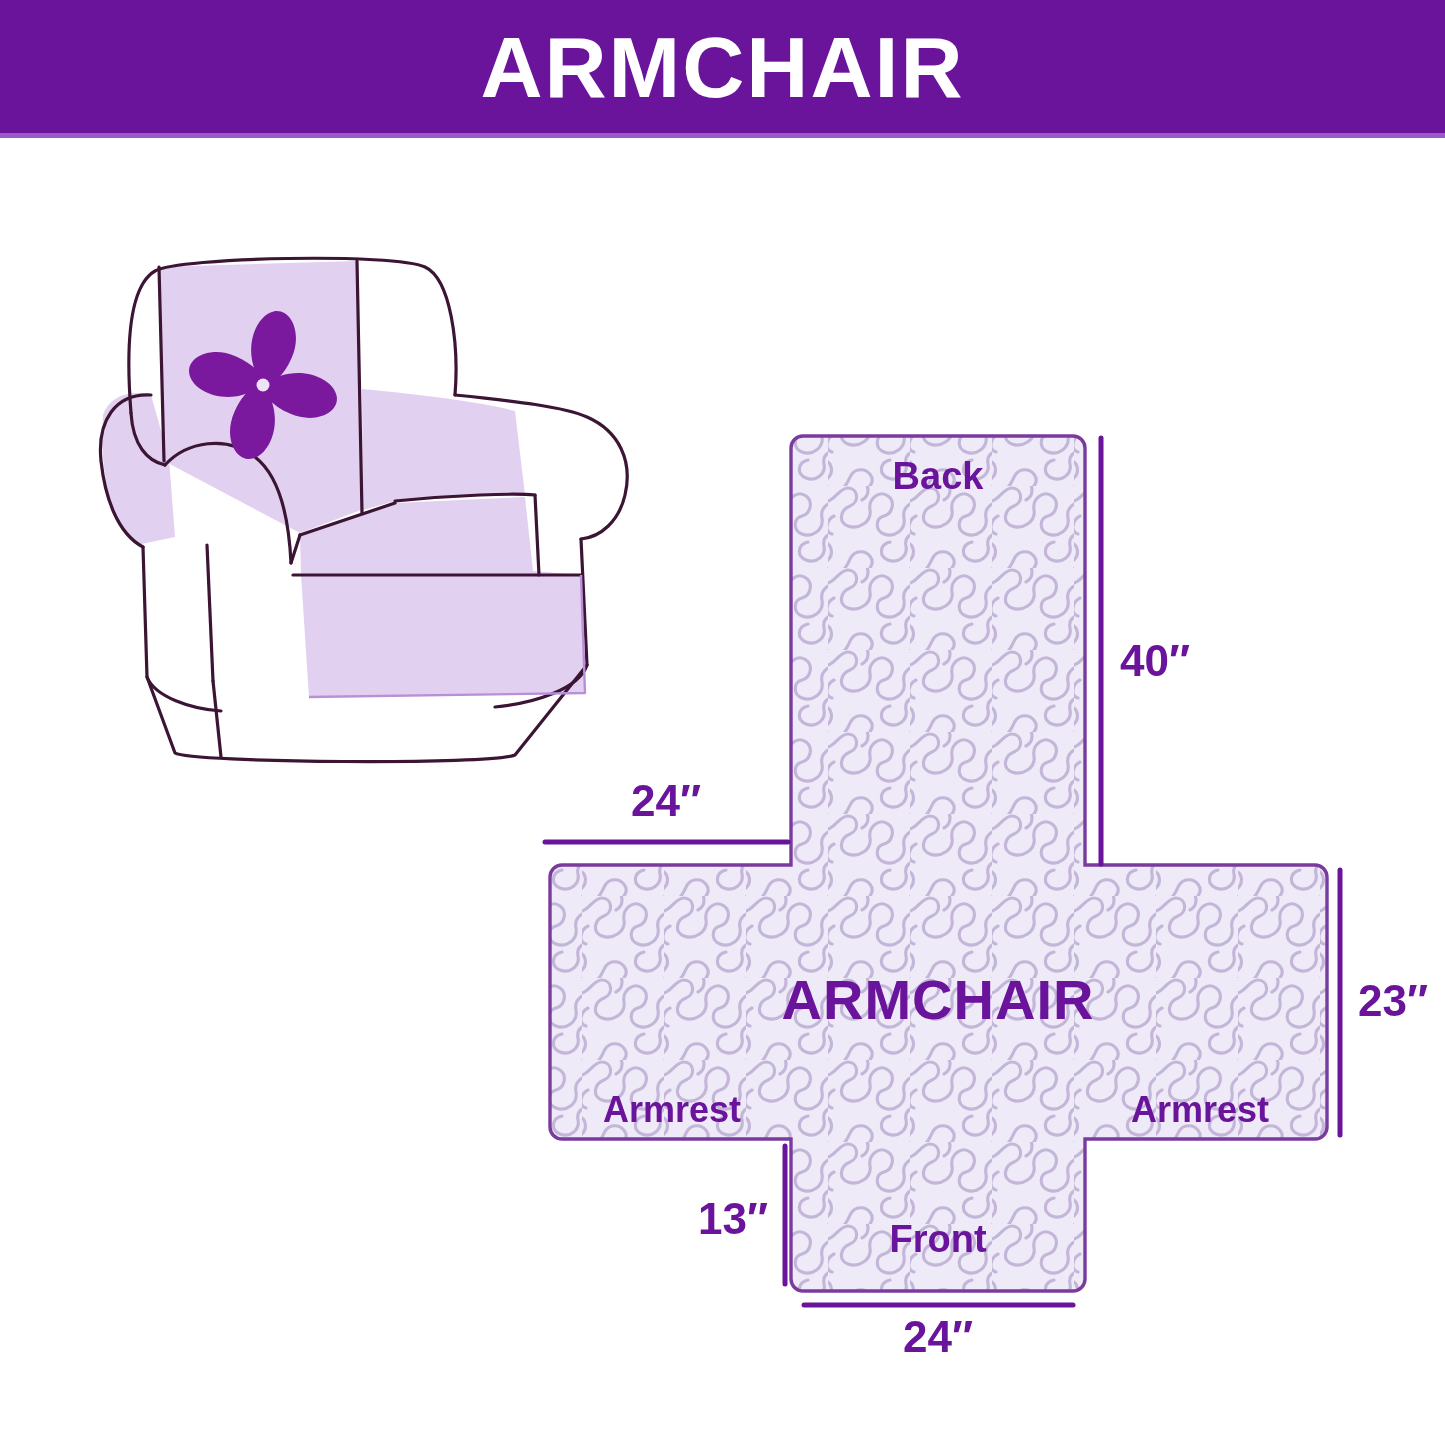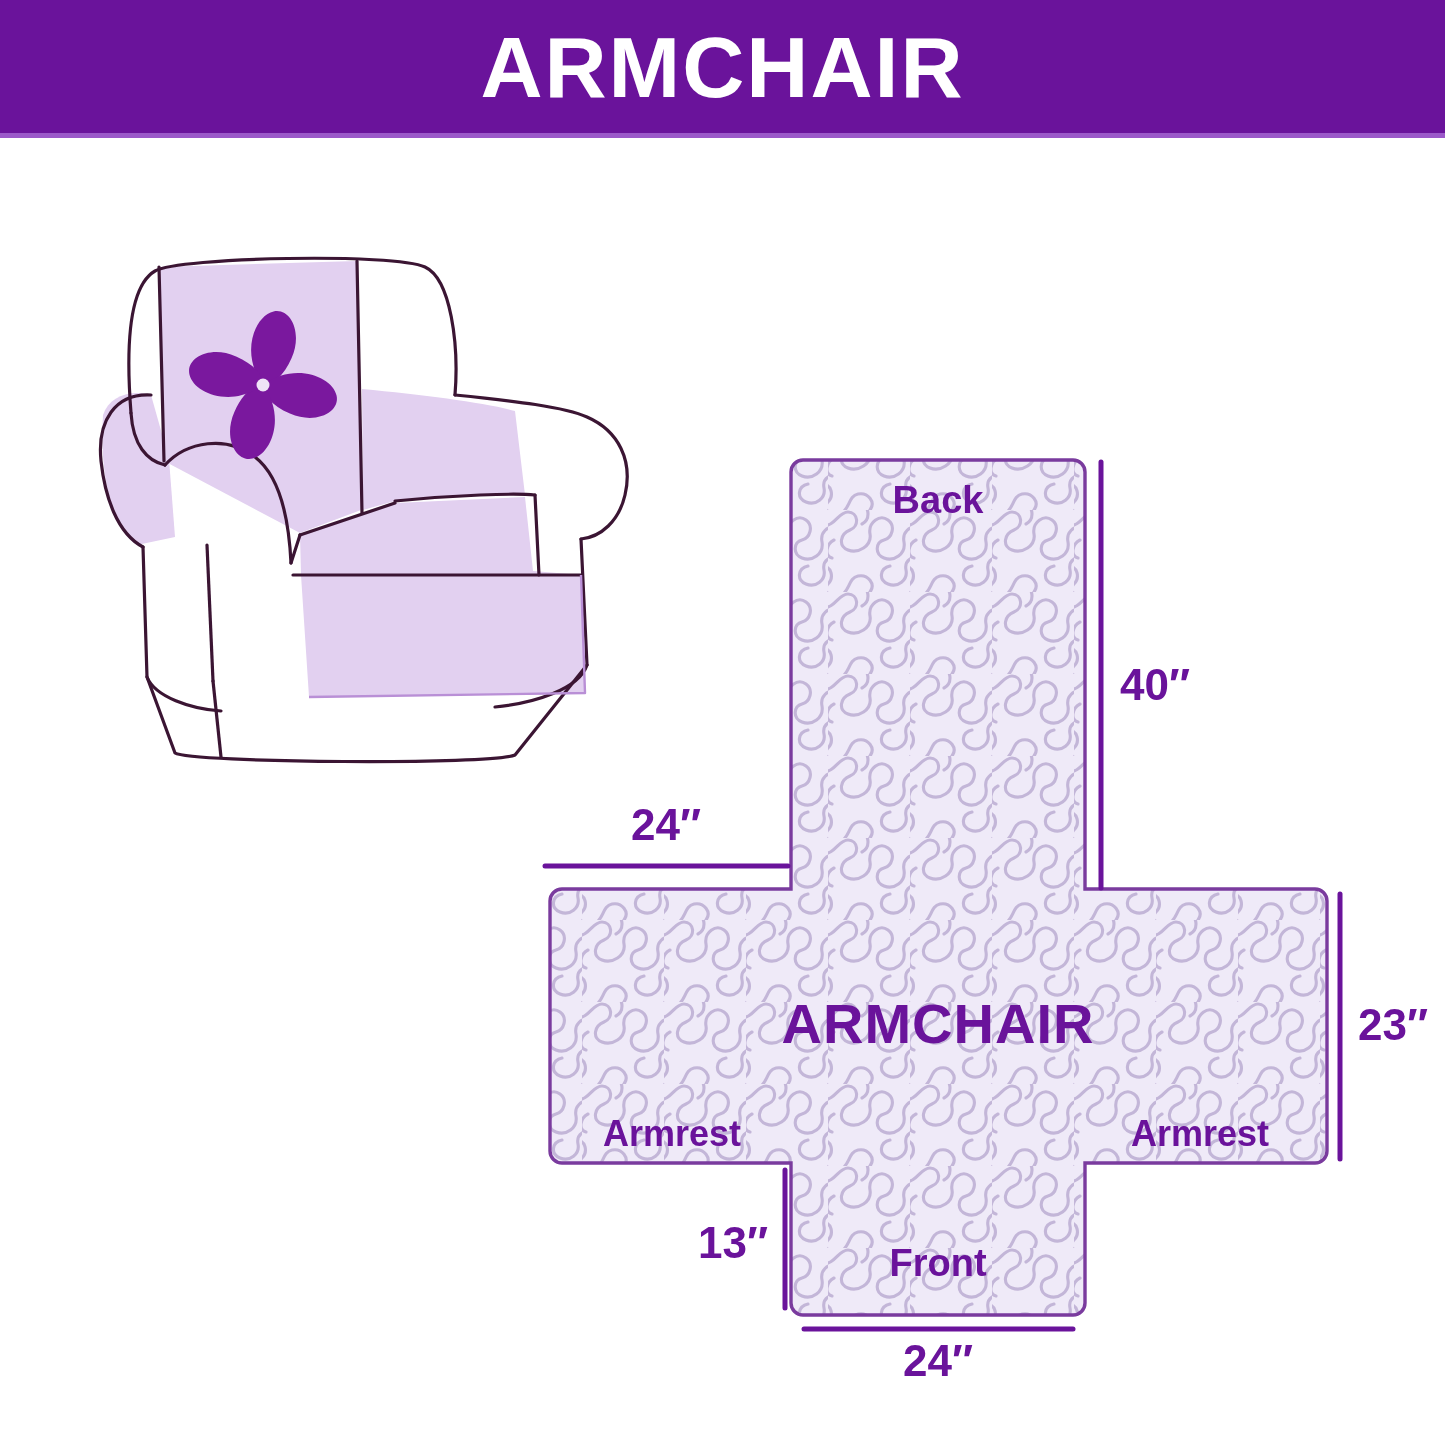--- a/index.html
+++ b/index.html
@@ -51,21 +51,21 @@
     top: 245px;
     width: 620px;
     height: 530px;
   }
   #armchair-illustration svg { display: block; width: 100%; height: 100%; }
 
   
   #cover-diagram {
     position: absolute;
     left: 500px;
-    top: 428px;
+    top: 404px;
     width: 945px;
     height: 1000px;
   }
   #cover-diagram svg { display: block; width: 100%; height: 100%; }
 
   .dim-text {
     font-family: "Liberation Sans", sans-serif;
     font-weight: 700;
     fill: #6A139B;
   }

